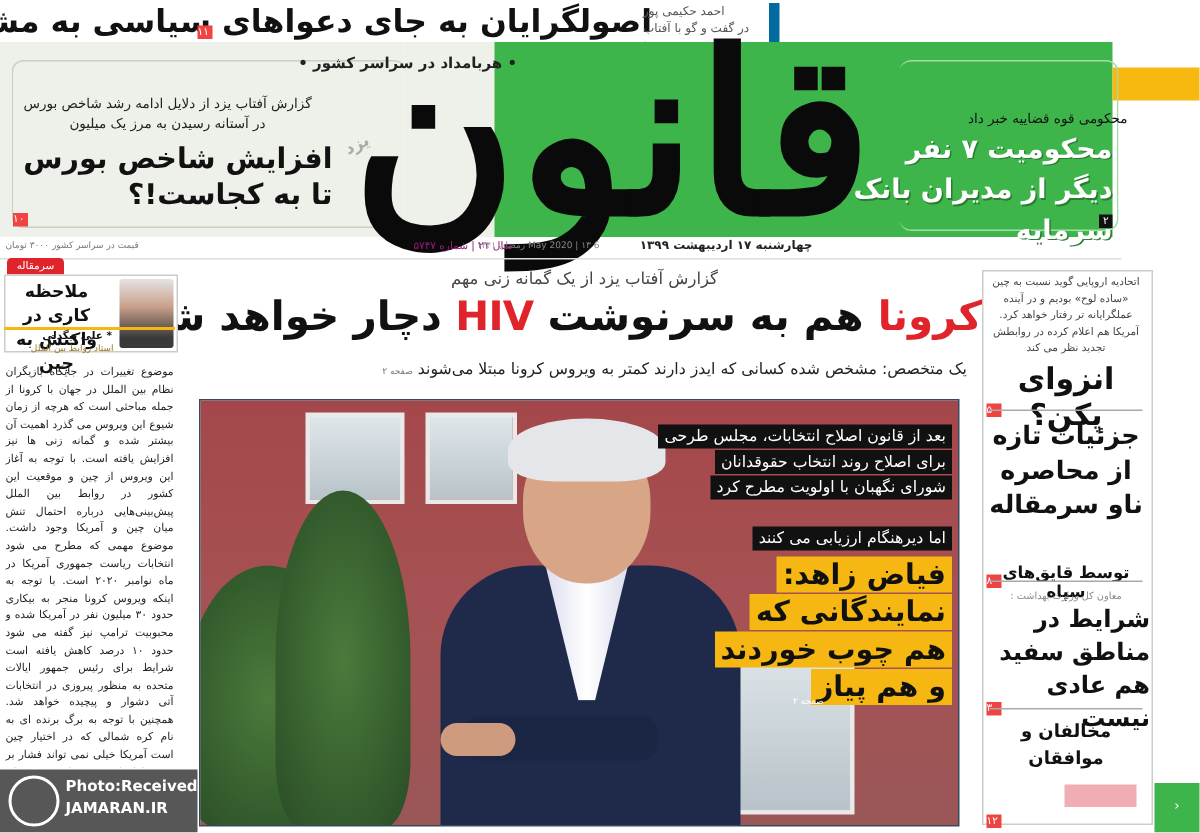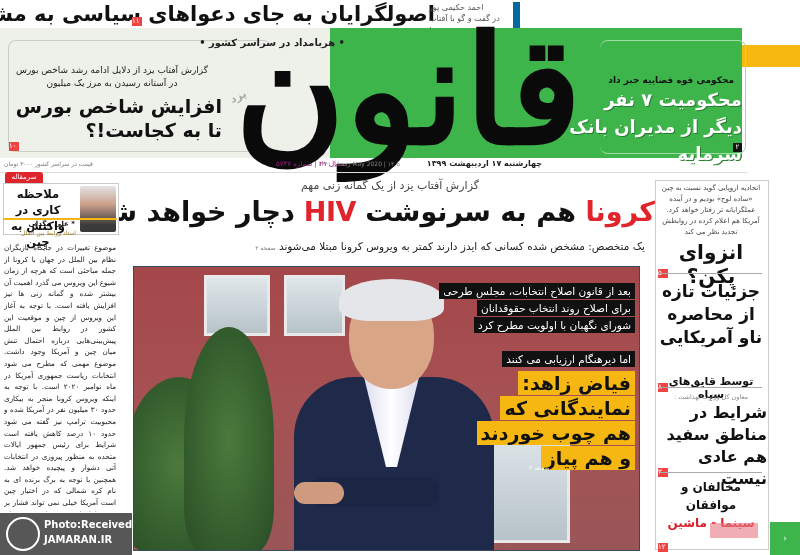--- a/index.html
+++ b/index.html
@@ -15,21 +15,21 @@
   .band-mid { left:270px; top:28px; width:70px; height:130px; background:#eef0ea; }
   .band-green { left:330px; top:28px; width:412px; height:130px; background:#3db54a; }
   .band-yellow { left:742px; top:45px; width:58px; height:22px; background:#f7b80f; }
   .left-box { left:8px; top:40px; width:262px; height:110px; border:1px solid #c9cfc4; border-radius:8px; border-right:none; }
   .masthead-label { right:455px; top:37px; font-size:10px; font-weight:bold; color:#222; white-space:nowrap; }
   .logo { left:235px; top:15px; font-family:"DejaVu Serif", serif; font-size:150px; font-weight:bold; color:#0a0a0a; line-height:150px; letter-spacing:-8px; }
   .logo-mini { left:230px; top:90px; font-size:11px; color:#aaa; font-weight:bold; transform:rotate(-25deg); }
   .left-kicker { left:12px; top:64px; width:200px; font-size:9px; color:#222; line-height:13px; text-align:center; }
   .left-title { left:12px; top:94px; width:210px; font-size:19px; font-weight:bold; color:#111; line-height:24px; text-align:right; }
   .green-inner { left:600px; top:40px; width:145px; height:112px; border:1px solid #a4dca8; border-radius:8px; border-left:none; }
-  .green-kicker { right:66px; top:75px; font-size:9px; color:#111; font-weight:bold; white-space:nowrap; }
+  .green-kicker { right:48px; top:75px; font-size:9px; color:#111; font-weight:normal; white-space:nowrap; }
   .green-title { right:58px; top:86px; width:180px; font-size:18px; font-weight:bold; color:#fff; line-height:27px; text-align:right; text-shadow:1px 1px 0 #2a7c31; }
   .green-tag { left:733px; top:143px; width:9px; height:9px; background:#111; color:#fff; font-size:7px; line-height:9px; text-align:center; }
   
   .dateline { left:0; top:158px; width:748px; height:14px; border-bottom:1px solid #ddd; font-size:7px; color:#555; }
   .date-main { right:258px; top:159px; font-size:8px; font-weight:bold; color:#222; white-space:nowrap; }
   .date-sub { right:400px; top:160px; font-size:6px; color:#888; white-space:nowrap; }
   .issue { right:458px; top:160px; font-size:7px; color:#9c1a7a; white-space:nowrap; }
   .price { left:4px; top:160px; font-size:6px; color:#777; white-space:nowrap; }
   
   .kicker-main { left:250px; top:179px; width:280px; text-align:center; font-size:11px; color:#444; }
@@ -153,30 +153,29 @@
 <div class="abs wm-logo"></div>
 <div class="abs wm-text1">Photo:Received</div>
 <div class="abs wm-text2">JAMARAN.IR</div>
 
 <div class="abs right-box"></div>
 <div class="abs rc-kicker">اتحادیه اروپایی گوید نسبت به چین «ساده لوح» بودیم و در آینده عملگرایانه تر رفتار خواهد کرد. آمریکا هم اعلام کرده در روابطش تجدید نظر می کند</div>
 <div class="abs rc-t1">انزوای پکن؟</div>
 <div class="abs page-tag" style="left:658px;top:269px;">۵</div>
 <div class="abs rc-line" style="top:273px;"></div>
 
-<div class="abs rc-t2">جزئیات تازه از محاصره ناو آمریکایی</div>
+<div class="abs rc-t2">جزئیات تازه از محاصره ناو سرمقاله</div>
 <div class="abs rc-t2b">توسط قایق‌های سپاه</div>
 <div class="abs page-tag" style="left:658px;top:383px;">۸</div>
 <div class="abs rc-line" style="top:387px;"></div>
 
 <div class="abs rc-kicker2">معاون کل وزارت بهداشت :</div>
 <div class="abs rc-t3">شرایط در مناطق سفید هم عادی نیست</div>
 <div class="abs page-tag" style="left:658px;top:468px;">۳</div>
 <div class="abs rc-line" style="top:472px;"></div>
 
 <div class="abs rc-t4">
   <div>مخالفان و موافقان</div>
-  <div class="red">سینما - ماشین</div>
 </div>
 <div class="abs page-tag" style="left:658px;top:543px;">۱۲</div>
 
 <div class="abs pink-badge"></div>
 <div class="abs green-corner">‹</div>
 
 </body></html>

